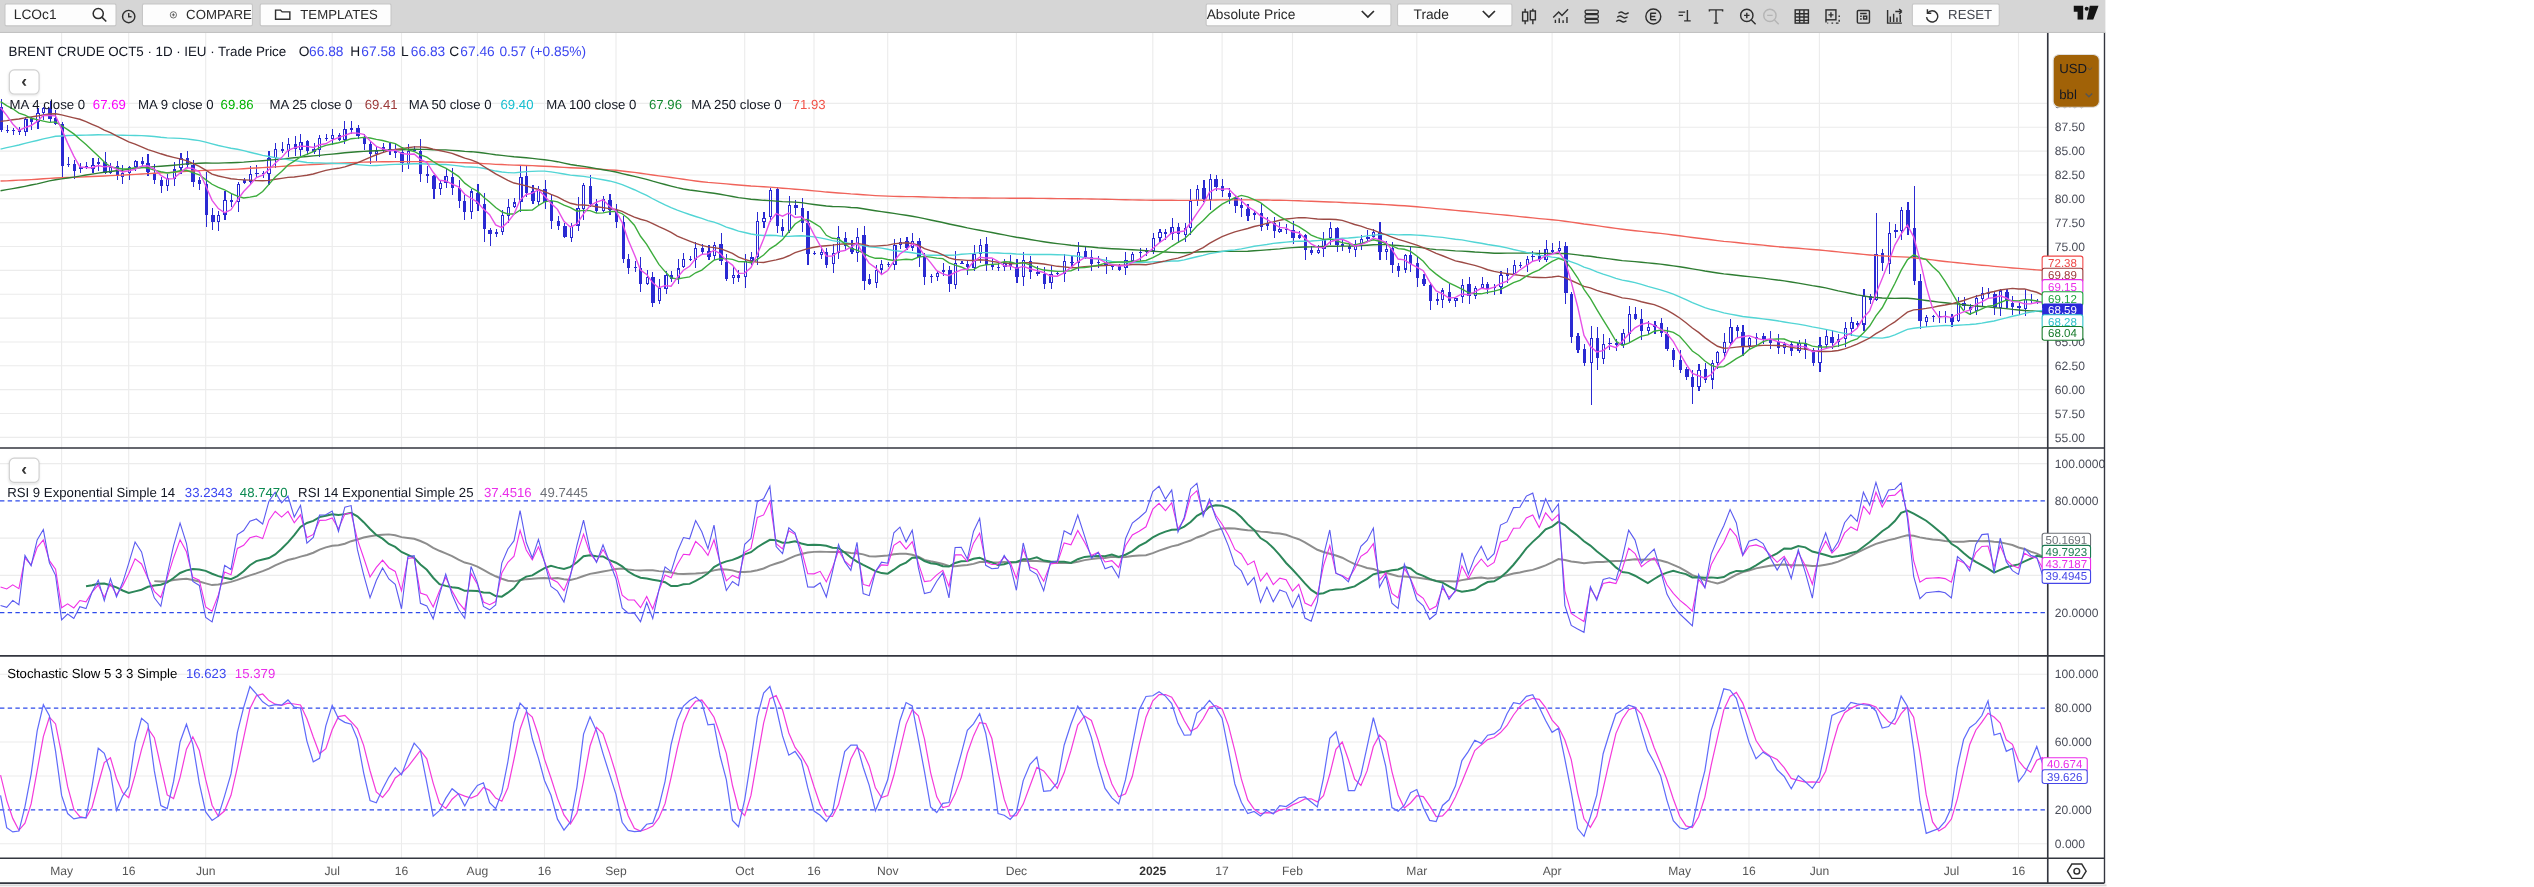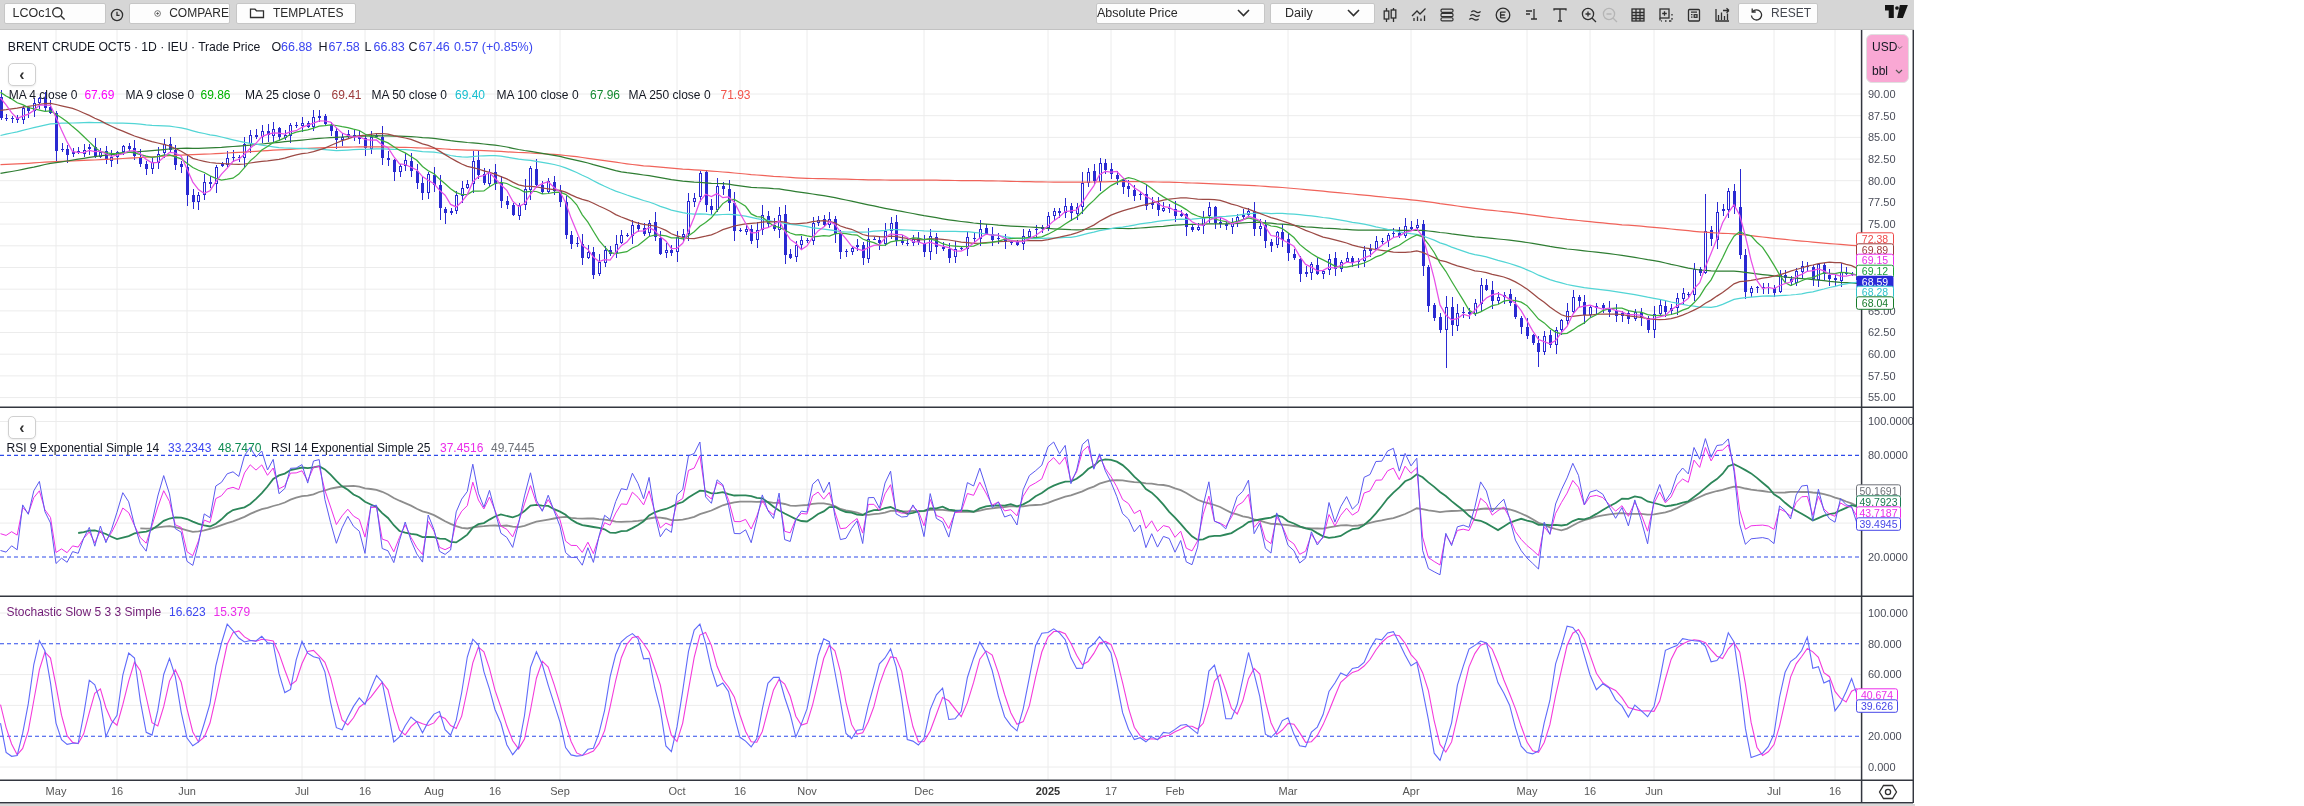--- a/index.html
+++ b/index.html
@@ -4,25 +4,25 @@
 body{width:2304px;height:806px;background:#fff;font-family:"Liberation Sans",sans-serif;position:relative;overflow:hidden}
 #toolbar{position:absolute;left:0;top:0;width:1914px;height:29.5px;background:#d6d6d6;border-bottom:1px solid #c2c2c2}
 .btn{position:absolute;top:2.5px;height:21px;background:#fdfdfd;border:1px solid #c6c6c6;border-radius:2px;display:flex;align-items:center;font-size:12px;color:#2a2a2a}
 .ic{position:absolute;top:0;height:29px;display:flex;align-items:center;justify-content:center}
 #chartwrap{position:absolute;left:0;top:0}
 .ax{font-size:11px;fill:#4a4d59}
 .tx{font-size:11px;fill:#555}
 .b{font-weight:bold;fill:#333}
 .tag{font-size:10.5px;text-anchor:middle}
 .collapse{position:absolute;width:28px;height:23px;background:#fff;border:1px solid #d0d0d0;border-radius:5px;box-shadow:0 1px 2px rgba(0,0,0,.08);display:flex;align-items:center;justify-content:center;color:#333;font-size:16px;font-weight:bold}
-.usdbox{position:absolute;left:1866px;top:34px;width:43px;height:49px;border:1px solid #e0e0e0;border-radius:6px;background:#f9a8d4;font-size:12px;color:#131722}
+.usdbox{position:absolute;left:1866px;top:49px;width:43px;height:49px;border:1px solid #e0e0e0;border-radius:6px;background:#a16207;font-size:12px;color:#131722}
 .usdbox div{display:flex;align-items:center;justify-content:space-between;padding:0 5px;height:24px}
 </style></head><body>
 <div id="toolbar">
-    <div class="btn" style="left:3.5px;width:102px;padding-left:8px;justify-content:flex-start;padding-right:7px;font-size:12.5px">
+    <div class="btn" style="left:3.5px;width:102px;padding-left:8px;justify-content:space-between;padding-right:7px;font-size:12.5px">
       <span>LCOc1</span>
       <svg width="15" height="15" viewBox="0 0 15 15">
         <circle cx="6.3" cy="6.3" r="4.6" stroke="#2f2f2f" stroke-width="1.4" fill="none"></circle>
         <path d="M9.8 9.8L13.6 13.6" stroke="#2f2f2f" stroke-width="1.4" fill="none"></path>
       </svg>
     </div>
     <div class="ic" style="left:108px;width:18px">
       <svg width="14" height="14" viewBox="0 0 14 14">
         <circle cx="7" cy="7" r="5.6" stroke="#2f2f2f" stroke-width="1.3" fill="none"></circle>
         <path d="M7 3.8V7.3H9.6" stroke="#2f2f2f" stroke-width="1.3" fill="none"></path>
@@ -35,21 +35,21 @@
     <div class="btn" style="left:236px;width:120px;padding-left:12px"><svg width="16" height="14" viewBox="0 0 16 14" style="margin-right:8px">
         <path d="M1.5 3.2V11.5H14.5V4.8H7.5L6 3.2H1.5Z" stroke="#2f2f2f" stroke-width="1.3" fill="none"></path>
       </svg>TEMPLATES</div>
     <div class="btn" style="left:1096px;width:169px;justify-content:space-between;padding-right:14px;font-size:12.5px">
       <span>Absolute Price</span>
       <svg width="13" height="8" viewBox="0 0 13 8">
         <path d="M1 1L6.5 6.5L12 1" stroke="#2f2f2f" stroke-width="1.6" fill="none"></path>
       </svg>
     </div>
     <div class="btn" style="left:1270px;width:105px;padding-left:14px;justify-content:space-between;padding-right:14px;font-size:12.5px">
-      <span>Daily</span>
+      <span>Trade</span>
       <svg width="13" height="8" viewBox="0 0 13 8">
         <path d="M1 1L6.5 6.5L12 1" stroke="#2f2f2f" stroke-width="1.6" fill="none"></path>
       </svg>
     </div>
     <div class="ic" style="left:1379.0px;width:22px">
       <svg width="18" height="18" viewBox="0 0 18 18">
         <path d="M5.5 2V5M5.5 13V16M12.5 2V4M12.5 12V16" stroke="#2f2f2f" stroke-width="1.3" fill="none"></path>
         <rect x="3.2" y="5" width="4.6" height="8" stroke="#2f2f2f" stroke-width="1.3" fill="none"></rect>
         <rect x="10.2" y="4" width="4.6" height="8" stroke="#2f2f2f" stroke-width="1.3" fill="none"></rect>
       </svg>
@@ -251,21 +251,21 @@
       <text x="1877.0" y="698.6" class="tag" fill="#ea2dea">40.674</text>
       <rect x="1856.5" y="699.8" width="41" height="12.5" rx="2" fill="#fff" stroke="#4646e8" stroke-width="1"></rect>
       <text x="1877.0" y="709.6" class="tag" fill="#4646e8">39.626</text>
     </svg></div>
 <div style="position:absolute;left:0;top:803.5px;width:1915px;height:2.5px;background:#d9d9d9"></div>
 <div style="position:absolute;top:40px;left:0;font-size:12.5px;white-space:pre"><span style="position:absolute;left:7.8px;color:#131722;font-size:12.2px;letter-spacing:-0.05px">BRENT CRUDE OCT5 · 1D · IEU · Trade Price</span><span style="position:absolute;left:271.5px;color:#131722">O</span><span style="position:absolute;left:281px;color:#3b46f0">66.88</span><span style="position:absolute;left:318.5px;color:#131722">H</span><span style="position:absolute;left:328.5px;color:#3b46f0">67.58</span><span style="position:absolute;left:364.5px;color:#131722">L</span><span style="position:absolute;left:373.5px;color:#3b46f0">66.83</span><span style="position:absolute;left:408.5px;color:#131722">C</span><span style="position:absolute;left:418.5px;color:#3b46f0">67.46</span><span style="position:absolute;left:454px;color:#3b46f0">0.57 (+0.85%)</span></div>
 <div class="collapse" style="left:8px;top:63px">‹</div>
 <div style="position:absolute;top:87.5px;left:0;font-size:12px;white-space:pre"><span style="position:absolute;left:8.7px;color:#131722">MA 4 close 0</span><span style="position:absolute;left:84.4px;color:#fb00fb">67.69</span><span style="position:absolute;left:125.5px;color:#131722">MA 9 close 0</span><span style="position:absolute;left:200.5px;color:#00b300">69.86</span><span style="position:absolute;left:245px;color:#131722">MA 25 close 0</span><span style="position:absolute;left:331.5px;color:#9c3a3a">69.41</span><span style="position:absolute;left:371.5px;color:#131722">MA 50 close 0</span><span style="position:absolute;left:455px;color:#17bfd0">69.40</span><span style="position:absolute;left:496.5px;color:#131722">MA 100 close 0</span><span style="position:absolute;left:590px;color:#158a32">67.96</span><span style="position:absolute;left:628.5px;color:#131722">MA 250 close 0</span><span style="position:absolute;left:720.5px;color:#f2544a">71.93</span></div>
 <div class="collapse" style="left:8px;top:416px">‹</div>
 <div style="position:absolute;top:441px;left:0;font-size:12px;white-space:pre"><span style="position:absolute;left:6.5px;color:#131722">RSI 9 Exponential Simple 14</span><span style="position:absolute;left:168px;color:#3b46f0">33.2343</span><span style="position:absolute;left:218px;color:#0c8a51">48.7470</span><span style="position:absolute;left:271px;color:#131722">RSI 14 Exponential Simple 25</span><span style="position:absolute;left:440px;color:#ea2dea">37.4516</span><span style="position:absolute;left:491px;color:#6e7178">49.7445</span></div>
-<div style="position:absolute;top:605px;left:0;font-size:12px;white-space:pre"><span style="position:absolute;left:6.5px;color:#701a75">Stochastic Slow 5 3 3 Simple</span><span style="position:absolute;left:169px;color:#3b46f0">16.623</span><span style="position:absolute;left:213.5px;color:#ea2dea">15.379</span></div>
+<div style="position:absolute;top:605px;left:0;font-size:12px;white-space:pre"><span style="position:absolute;left:6.5px;color:#000000">Stochastic Slow 5 3 3 Simple</span><span style="position:absolute;left:169px;color:#3b46f0">16.623</span><span style="position:absolute;left:213.5px;color:#ea2dea">15.379</span></div>
 <div class="usdbox">
     <div>
       <span>USD</span>
       <svg width="8" height="5" viewBox="0 0 8 5">
         <path d="M1 1L4 4L7 1" stroke="#555" stroke-width="1.2" fill="none"></path>
       </svg>
     </div>
     <div>
       <span>bbl</span>
       <svg width="8" height="5" viewBox="0 0 8 5">

